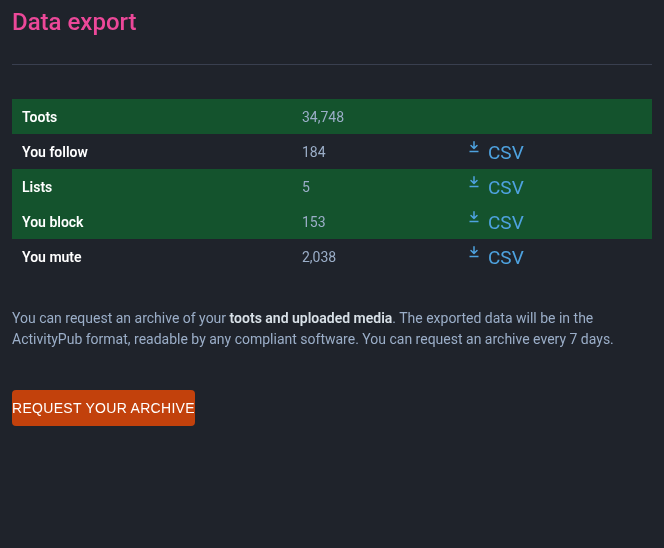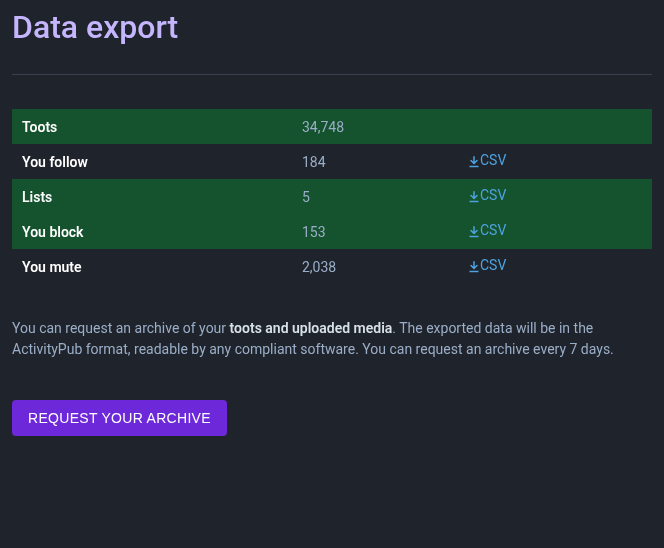--- a/index.html
+++ b/index.html
@@ -7,22 +7,22 @@
     width: 664px;
     height: 548px;
     background: #1f232b;
     font-family: -apple-system, BlinkMacSystemFont, "Segoe UI", Roboto, Helvetica, Arial, sans-serif;
     color: #9baec8;
     font-size: 14px;
     overflow: hidden;
   }
   .page { padding: 0 12px; }
   h1.title {
-    color: #c4b5fd;
-    font-size: 32px;
+    color: #ec4899;
+    font-size: 24px;
     font-weight: 500;
     margin-top: 8px;
     margin-bottom: 28px;
   }
   hr.divider {
     border: none;
     border-top: 1px solid #393f4f;
     margin-bottom: 34px;
   }
   table {
@@ -40,44 +40,44 @@
     width: 290px;
   }
   td.value {
     color: #9baec8;
     width: 166px;
   }
   td.action { width: 184px; }
   a.csv-link {
     color: #4ea2df;
     text-decoration: none;
-    font-size: 14px;
+    font-size: 19px;
     display: inline-flex;
-    align-items: flex-end;
-    gap: 0;
+    align-items: flex-start;
+    gap: 8px;
   }
   .dl-icon {
     width: 12px;
     height: 12px;
     display: inline-block;
   }
   .desc {
     margin-top: 34px;
     margin-bottom: 40px;
     color: #9baec8;
     line-height: 1.5;
     font-size: 14px;
   }
   .desc strong { color: #d9e1e8; font-weight: 600; }
   button.request {
-    background: #6d28d9;
+    background: #c2410c;
     color: #ffffff;
     border: none;
     border-radius: 4px;
-    padding: 10px 16px;
+    padding: 10px 0;
     font-size: 14px;
     font-weight: 500;
     letter-spacing: 0.3px;
     cursor: pointer;
   }
 </style>
 </head>
 <body>
 
 <div class="page">

